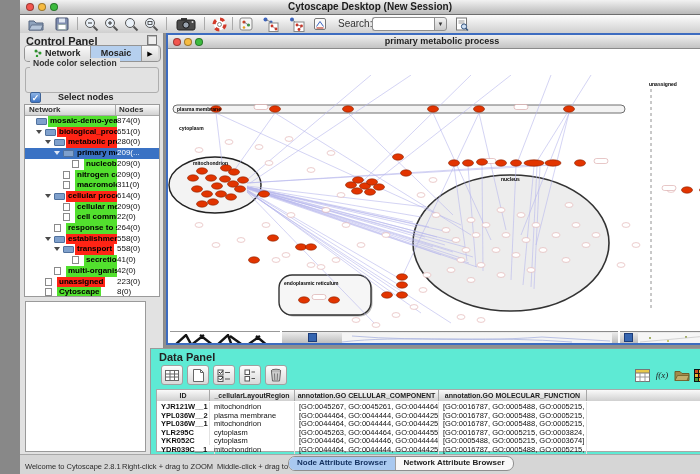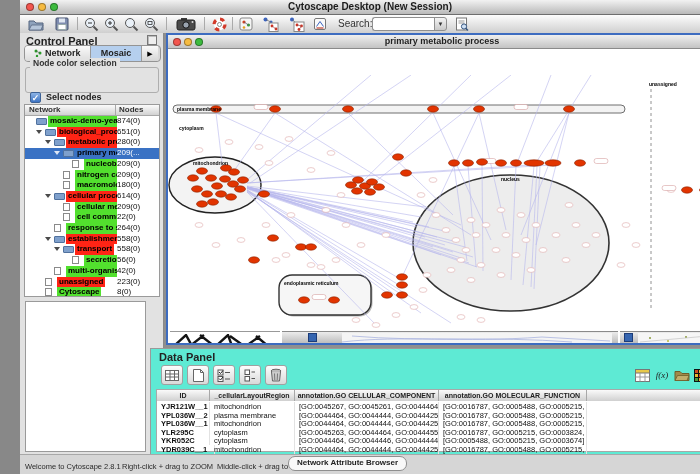--- a/index.html
+++ b/index.html
@@ -34,21 +34,21 @@
   #tab-mosaic{width:51px;background:#b5cfee;border-right:1px solid #9a9a9a;box-sizing:border-box;}
   #tab-arrow{width:16px;background:linear-gradient(#fafafa,#d5d5d5);font-size:7px;line-height:15px;text-align:center;}
   #groupbox{left:5px;top:34px;width:132px;height:24px;border:1px solid #aeaeae;border-radius:3px;}
   #group-label{left:10px;top:25px;font-size:8.5px;font-weight:bold;color:#333;background:#e2e2e2;padding:0 3px;z-index:2;}
   #combo{left:12px;top:38px;width:119px;height:16px;background:#fff;border:1px solid #949494;border-radius:3px;
          box-sizing:border-box;font-size:9px;line-height:14px;padding-left:6px;color:#111;}
   #combo-cap{right:1px;top:1px;width:13px;height:12px;border-radius:2px;
              background:linear-gradient(#a6c6ee,#4f80c8);font-size:5px;line-height:6px;color:#fff;text-align:center;}
   #checkbox{left:10px;top:59px;width:11px;height:11px;border-radius:2px;background:linear-gradient(#8db4e6,#3d74c4);
             border:1px solid #3d6296;color:#fff;font-size:9px;line-height:10px;text-align:center;font-weight:bold;box-sizing:border-box;}
-  #checkbox-label{left:26px;top:59px;font-size:9px;font-weight:bold;color:#222;}
+  #checkbox-label{left:38px;top:59px;font-size:9px;font-weight:bold;color:#222;}
   
   #tree{left:4px;top:71px;width:136px;height:193px;background:#fff;border:1px solid #9a9a9a;box-sizing:border-box;overflow:hidden;}
   #tree-header{position:absolute;left:0;top:0;width:100%;height:11px;background:linear-gradient(#fbfbfb,#d2d2d2);
                border-bottom:1px solid #a8a8a8;box-sizing:border-box;}
   #tree-header span{position:absolute;font-size:8px;font-weight:bold;color:#333;top:0;line-height:10px;}
   .trow{position:absolute;left:0;width:134px;height:10.7px;line-height:10.7px;white-space:nowrap;}
   .tri{position:absolute;top:3px;width:0;height:0;border-left:3.5px solid transparent;
        border-right:3.5px solid transparent;border-top:4.5px solid #4a4a4a;}
   .ticon-folder{position:absolute;top:2px;width:11px;height:7px;background:#7fa0cc;border:1px solid #50719e;
                 border-radius:1px;box-sizing:border-box;}
@@ -280,21 +280,21 @@
             <span class="tval">209(0)</span>
           </div>
           <div class="trow" style="top: 64.5px;">
             <span class="ticon-leaf" style="left: 38px;"></span>
             <span class="tlabel" style="left: 50px; max-width: 38px; background: rgb(82, 224, 46);">nitrogen compo</span>
             <span class="tval">209(0)</span>
           </div>
           <div class="trow" style="top: 75.2px;">
             <span class="ticon-leaf" style="left: 38px;"></span>
             <span class="tlabel" style="left: 50px; max-width: 38px; background: rgb(82, 224, 46);">macromolecule</span>
-            <span class="tval">180(0)</span>
+            <span class="tval">311(0)</span>
           </div>
           <div class="trow" style="top: 85.9px;">
             <span class="tri" style="left: 20px;"></span>
             <span class="ticon-folder" style="left: 29px;"></span>
             <span class="tlabel" style="left: 41px; max-width: 47px; background: rgb(255, 36, 21);">cellular process</span>
             <span class="tval">614(0)</span>
           </div>
           <div class="trow" style="top: 96.6px;">
             <span class="ticon-leaf" style="left: 38px;"></span>
             <span class="tlabel" style="left: 50px; max-width: 38px; background: rgb(82, 224, 46);">cellular metabo</span>
@@ -318,21 +318,21 @@
           </div>
           <div class="trow" style="top: 139.4px;">
             <span class="tri" style="left: 29px;"></span>
             <span class="ticon-folder" style="left: 38px;"></span>
             <span class="tlabel" style="left: 50px; max-width: 38px; background: rgb(255, 36, 21);">transport</span>
             <span class="tval">558(0)</span>
           </div>
           <div class="trow" style="top: 150.1px;">
             <span class="ticon-leaf" style="left: 47px;"></span>
             <span class="tlabel" style="left: 59px; max-width: 29px; background: rgb(82, 224, 46);">secretion</span>
-            <span class="tval">56(0)</span>
+            <span class="tval">41(0)</span>
           </div>
           <div class="trow" style="top: 160.8px;">
             <span class="ticon-leaf" style="left: 29px;"></span>
             <span class="tlabel" style="left: 41px; max-width: 47px; background: rgb(82, 224, 46);">multi-organism pro</span>
             <span class="tval">42(0)</span>
           </div>
           <div class="trow" style="top: 171.5px;">
             <span class="ticon-leaf" style="left: 20px;"></span>
             <span class="tlabel" style="left: 32px; max-width: 56px; background: rgb(255, 36, 21);">unassigned</span>
             <span class="tval">223(0)</span>
@@ -691,17 +691,18 @@
       <div class="abs sarrow" style="top:43px;">▲</div>
       <div class="abs sarrow" style="top:52px;">▼</div>
     </div>
   </div>
 
   <div class="abs" id="bottom">
     <span class="abs status" style="left:5px;">Welcome to Cytoscape 2.8.1</span>
     <span class="abs status" style="left:102px;">Right-click + drag to ZOOM</span>
     <span class="abs status" style="left:197px;">Middle-click + drag to PAN</span>
     <div class="abs" id="browser-tabs">
+      <div class="btab sel">Node Attribute Browser</div>
       <div class="btab">Network Attribute Browser</div>
     </div>
   </div>
 
 </div>
 
 </body></html>

